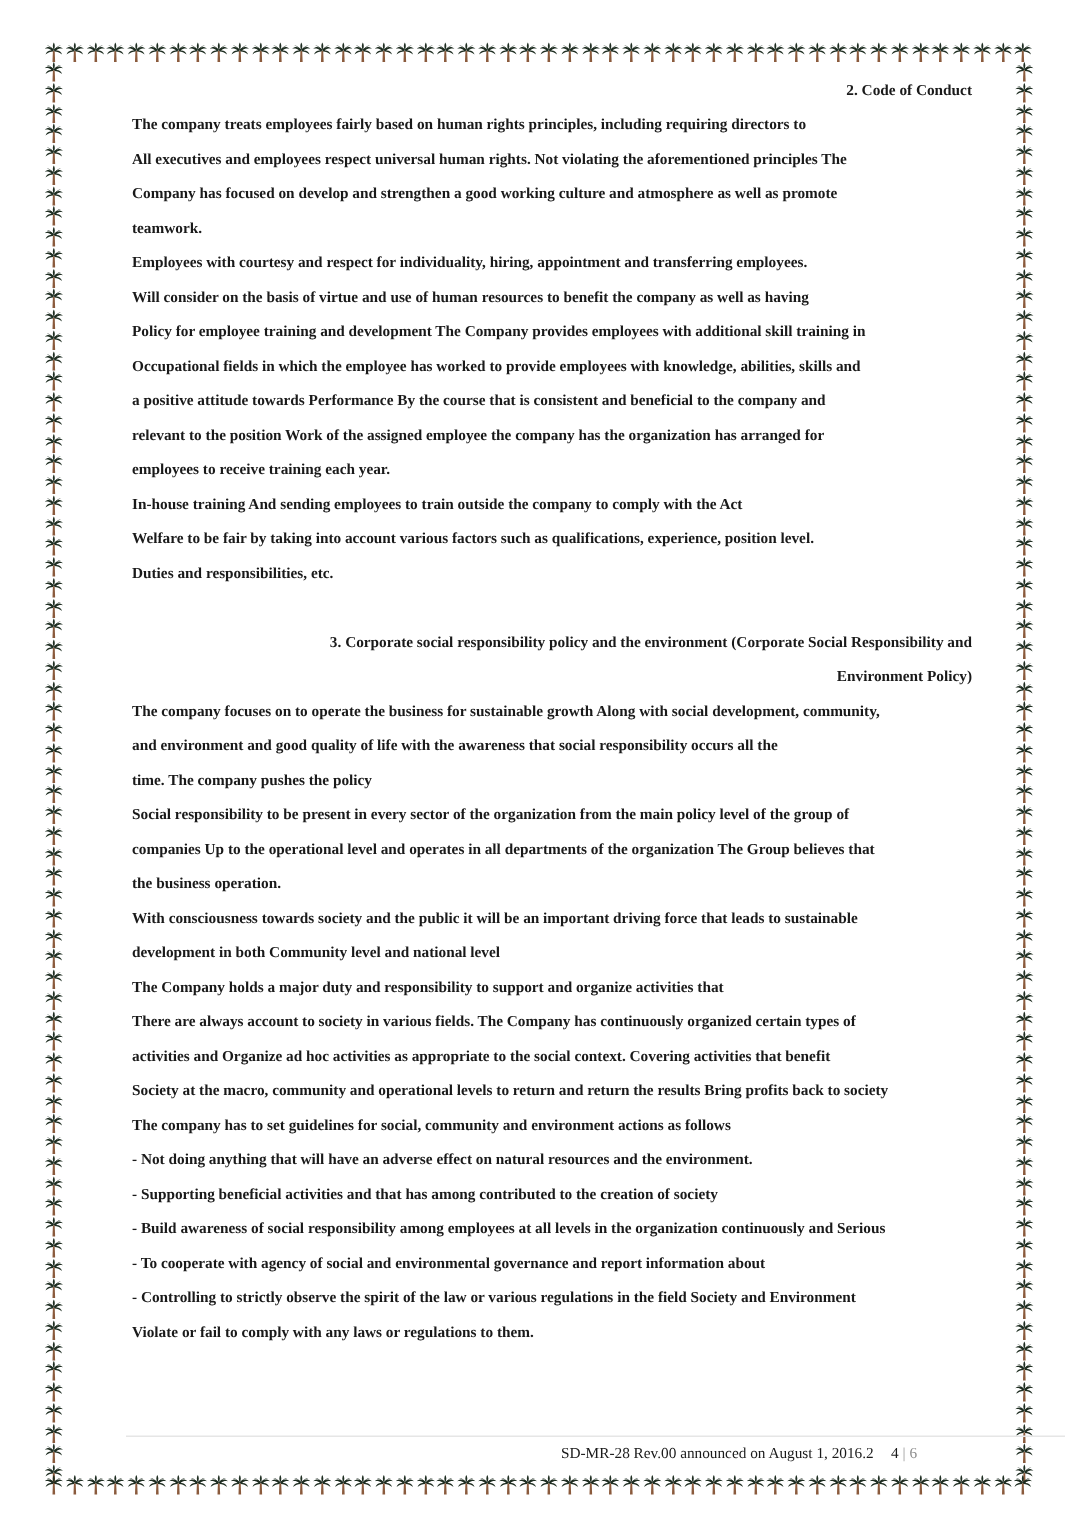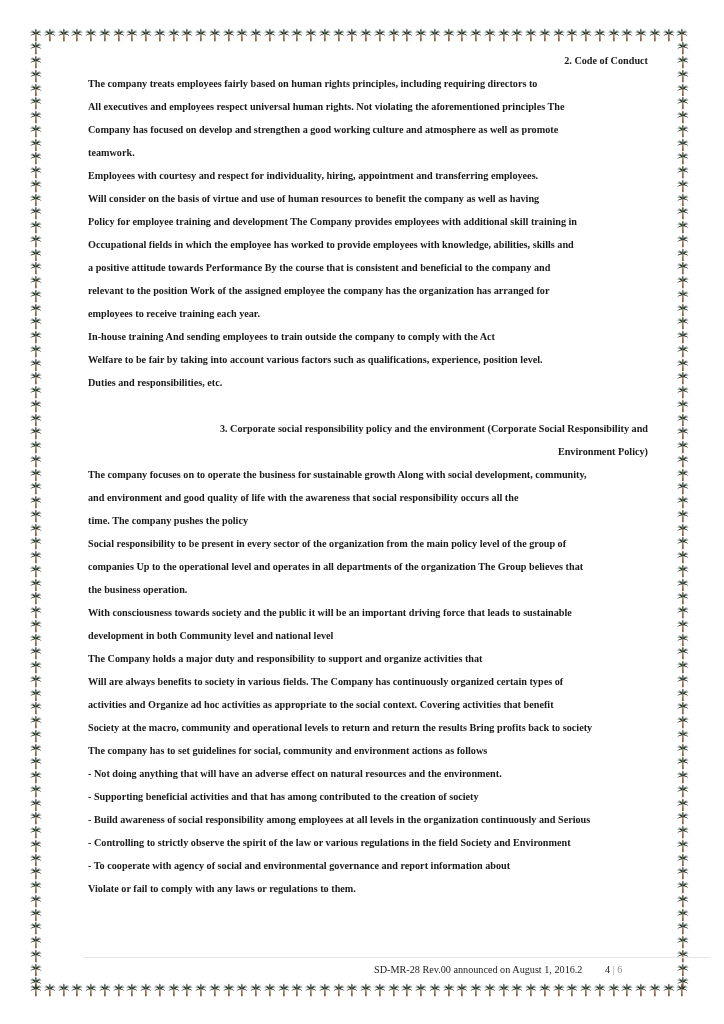--- a/index.html
+++ b/index.html
@@ -11,21 +11,21 @@
     #top-border { left: 29px; top: 28px; }
     #bottom-border { left: 29px; top: 983px; }
     #left-border { left: 29px; top: 41px; }
     #right-border { left: 676px; top: 41px; }
     .content { position: absolute; left: 88px; top: 49px; width: 560px; font-size: 10.2px; line-height: 23px; }
     .line { white-space: nowrap; display: block; font-weight: bold; }
     .heading { font-weight: bold; text-align: right; }
     .blank { height: 23px; }
     .footer-rule { position: absolute; left: 84px; top: 957px; width: 626px; height: 1px; background: #e6e6e6; }
     .footer { position: absolute; left: 374px; top: 964px; font-size: 10.2px; white-space: nowrap; color: #1a1a1a; }
-    .footer .pg { margin-left: 20px; }
+    .footer .pg { margin-left: 9px; }
     .footer .sep { color: #999999; }
     .footer .total { color: #8c8c8c; }
   </style>
 </head>
 <body>
 
 <div id="top-border" class="border-row">
     <span class="palm"><svg viewBox="0 0 14 14" width="13.75" height="13.75">
         <path d="M6.4 6 L7.6 6 L7.9 13.5 L6.1 13.5 Z" fill="#8a5a3c"></path>
         <path d="M7 5.2 C5 3 2.5 3 0.8 4.6 C2.6 4.2 4.2 4.6 5.4 5.8 C3.6 5.6 2 6.6 1.4 8.4 C3 7 4.8 6.6 6.4 6.4 Z" fill="#1f2e22"></path>
@@ -1932,29 +1932,29 @@
     <span class="line heading">Environment Policy)</span>
     <span class="line">The company focuses on to operate the business for sustainable growth Along with social development, community,</span>
     <span class="line">and environment and good quality of life with the awareness that social responsibility occurs all the</span>
     <span class="line">time. The company pushes the policy</span>
     <span class="line">Social responsibility to be present in every sector of the organization from the main policy level of the group of</span>
     <span class="line">companies Up to the operational level and operates in all departments of the organization The Group believes that</span>
     <span class="line">the business operation.</span>
     <span class="line">With consciousness towards society and the public it will be an important driving force that leads to sustainable</span>
     <span class="line">development in both Community level and national level</span>
     <span class="line">The Company holds a major duty and responsibility to support and organize activities that</span>
-    <span class="line">Will are always benefits to society in various fields. The Company has continuously organized certain types of</span>
+    <span class="line">There are always account to society in various fields. The Company has continuously organized certain types of</span>
     <span class="line">activities and Organize ad hoc activities as appropriate to the social context. Covering activities that benefit</span>
     <span class="line">Society at the macro, community and operational levels to return and return the results Bring profits back to society</span>
     <span class="line">The company has to set guidelines for social, community and environment actions as follows</span>
     <span class="line">- Not doing anything that will have an adverse effect on natural resources and the environment.</span>
     <span class="line">- Supporting beneficial activities and that has among contributed to the creation of society</span>
     <span class="line">- Build awareness of social responsibility among employees at all levels in the organization continuously and Serious</span>
+    <span class="line">- To cooperate with agency of social and environmental governance and report information about</span>
     <span class="line">- Controlling to strictly observe the spirit of the law or various regulations in the field Society and Environment</span>
-    <span class="line">- To cooperate with agency of social and environmental governance and report information about</span>
     <span class="line">Violate or fail to comply with any laws or regulations to them.</span>
   </div>
 </div>
 
 <div class="footer-rule"></div>
 <div class="footer">
   <span>SD-MR-28 Rev.00 announced on August 1, 2016.2</span>
   <span class="pg">
     <span>4</span>
     <span class="sep">|</span>

